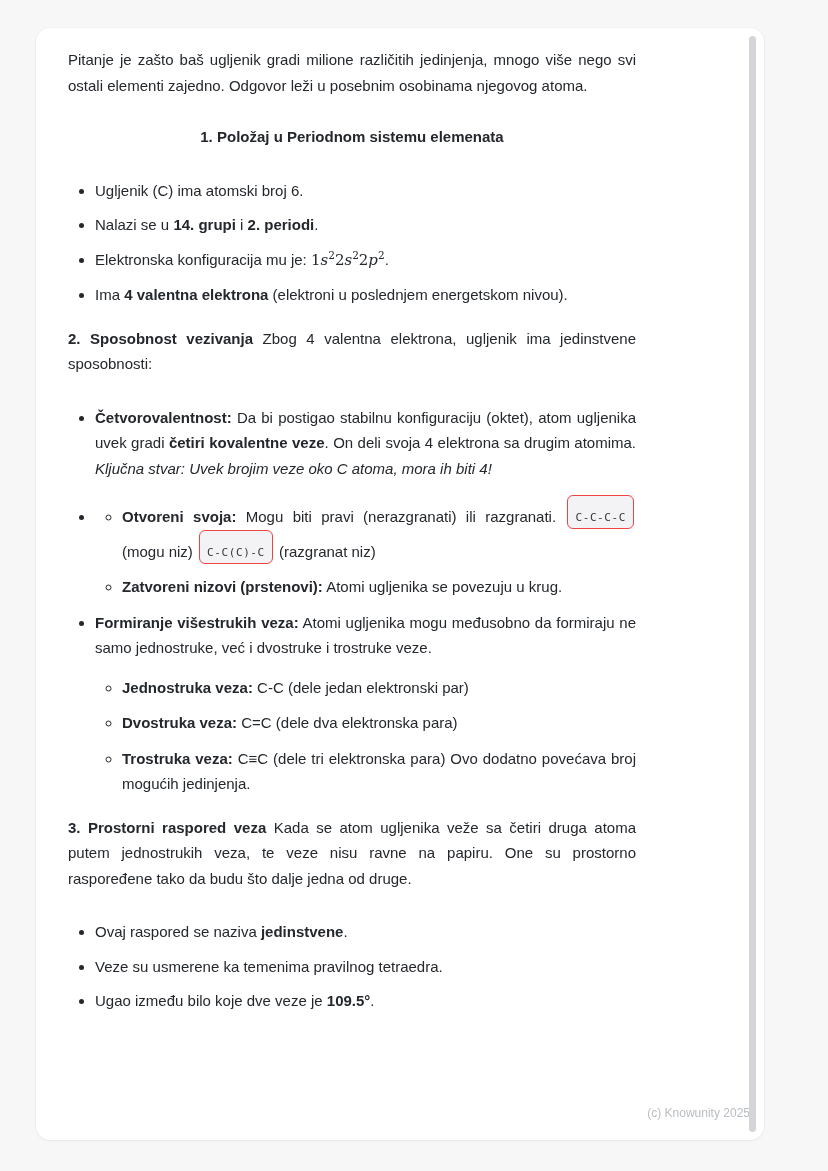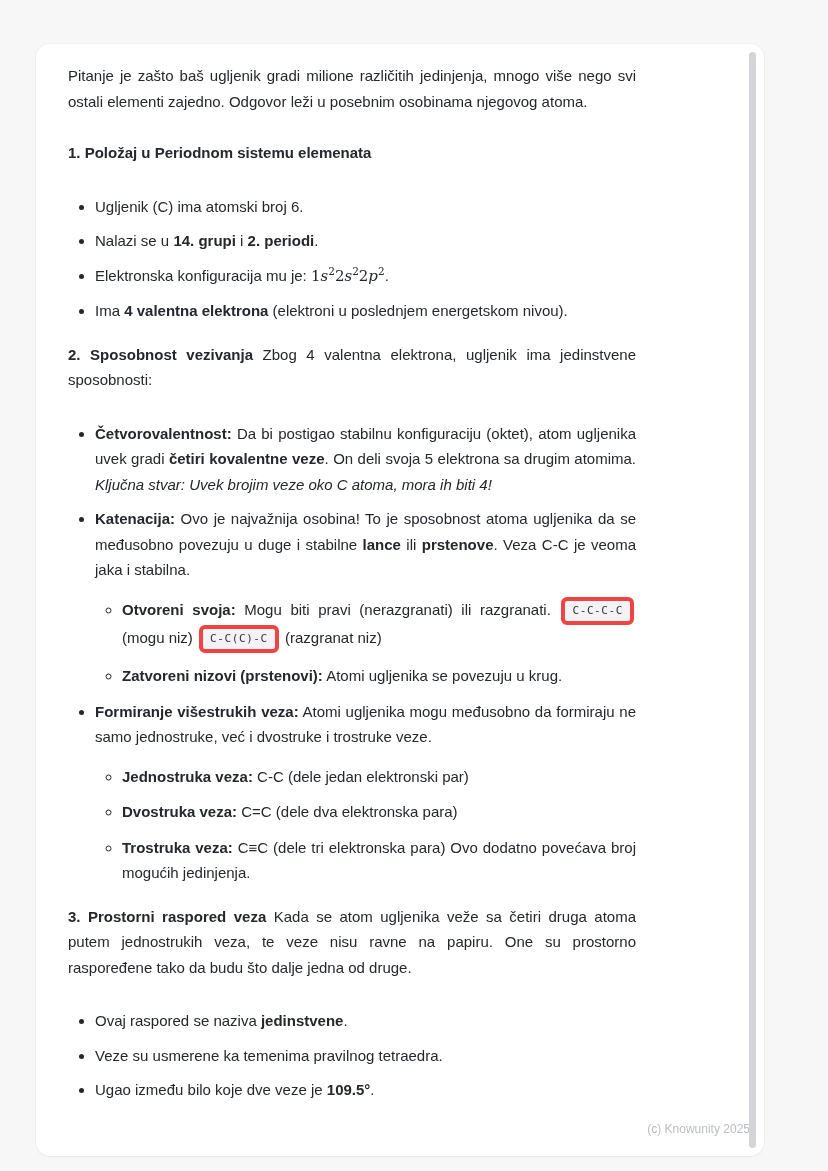--- a/index.html
+++ b/index.html
@@ -4,54 +4,54 @@
   <style>
     * { box-sizing: border-box; }
     html, body { margin: 0; padding: 0; }
     body {
       width: 828px; height: 1171px;
       background: #f7f7f8;
       font-family: "Liberation Sans", "DejaVu Sans", sans-serif;
       position: relative; overflow: hidden;
     }
     .card {
-      position: absolute; left: 36px; top: 44px;
+      position: absolute; left: 36px; top: 28px;
       width: 728px; height: 1112px;
       background: #ffffff;
       border-radius: 14px;
       box-shadow: 0 1px 3px rgba(0,0,0,0.05), 0 0 0 1px rgba(0,0,0,0.02);
       overflow: hidden;
     }
     .content {
       padding: 3px 128px 0 32px;
       color: #24282d;
       font-size: 15px;
       line-height: 1.7;
     }
     .para { margin: 16px 0; text-align: justify; }
-    .heading { font-weight: 700; margin: 26px 0 20px; text-align: left; }
+    .heading { font-weight: 700; margin: 26px 0 20px; text-align: center; }
     .b { font-weight: 700; }
     .i { font-style: italic; }
     ul { margin: 28px 0 18px; padding-left: 27px; }
     ul.l1 { list-style: disc; }
     ul.l1 > li { margin: 9px 0; }
     ul.l2 { list-style: circle; margin: 14px 0 4px; }
     ul.l2 > li { margin: 10px 0; }
     .li-text { text-align: justify; }
     sup { font-size: 10px; line-height: 0; }
     .math { font-family: "DejaVu Serif", "Liberation Serif", serif; }
     sup.math { font-size: 10.5px; }
     .code {
       font-family: "DejaVu Sans Mono", "Liberation Mono", monospace;
       font-size: 11px;
       letter-spacing: 0.6px;
       background: #f3f3f5;
-      border: 4px solid #ef4444;
+      border: 1px solid #ef4444;
       border-radius: 6px;
-      padding: 2px 7px 3px;
+      padding: 14px 7px 3px;
       color: #33373c;
       white-space: nowrap;
       display: inline-block;
       line-height: 1.4;
       vertical-align: 1px;
       margin: 0 2px;
     }
     .footer {
       position: absolute;
       right: 14px; bottom: 20px;
@@ -88,24 +88,23 @@
         </li>
       <li>
           <div class="li-text"><span>Ima </span><span class="b">4 valentna elektrona</span><span> (elektroni u poslednjem energetskom nivou).</span></div>
         </li>
     </ul>
 
     <p class="para"><span class="b">2. Sposobnost vezivanja</span><span> Zbog 4 valentna elektrona, ugljenik ima jedinstvene sposobnosti:</span></p>
 
     <ul class="l1">
       <li>
-          <div class="li-text"><span class="b">Četvorovalentnost:</span><span> Da bi postigao stabilnu konfiguraciju (oktet), atom ugljenika uvek gradi </span><span class="b">četiri kovalentne veze</span><span>. On deli svoja 5 elektrona sa drugim atomima. </span><span class="i">Ključna stvar: Uvek brojim veze oko C atoma, mora ih biti 4!</span></div>
+          <div class="li-text"><span class="b">Četvorovalentnost:</span><span> Da bi postigao stabilnu konfiguraciju (oktet), atom ugljenika uvek gradi </span><span class="b">četiri kovalentne veze</span><span>. On deli svoja 4 elektrona sa drugim atomima. </span><span class="i">Ključna stvar: Uvek brojim veze oko C atoma, mora ih biti 4!</span></div>
         </li>
       <li>
-        <div class="li-text"><span class="b">Katenacija:</span><span> Ovo je najvažnija osobina! To je sposobnost atoma ugljenika da se međusobno povezuju u duge i stabilne </span><span class="b">lance</span><span> ili </span><span class="b">prstenove</span><span>. Veza C-C je veoma jaka i stabilna.</span></div>
         <ul class="l2">
           <li>
               <div class="li-text"><span class="b">Otvoreni svoja:</span><span> Mogu biti pravi (nerazgranati) ili razgranati. </span><span class="code">C-C-C-C</span><span> (mogu niz) </span><span class="code">C-C(C)-C</span><span> (razgranat niz)</span></div>
             </li>
           <li>
               <div class="li-text"><span class="b">Zatvoreni nizovi (prstenovi):</span><span> Atomi ugljenika se povezuju u krug.</span></div>
             </li>
         </ul>
       </li>
       <li>

